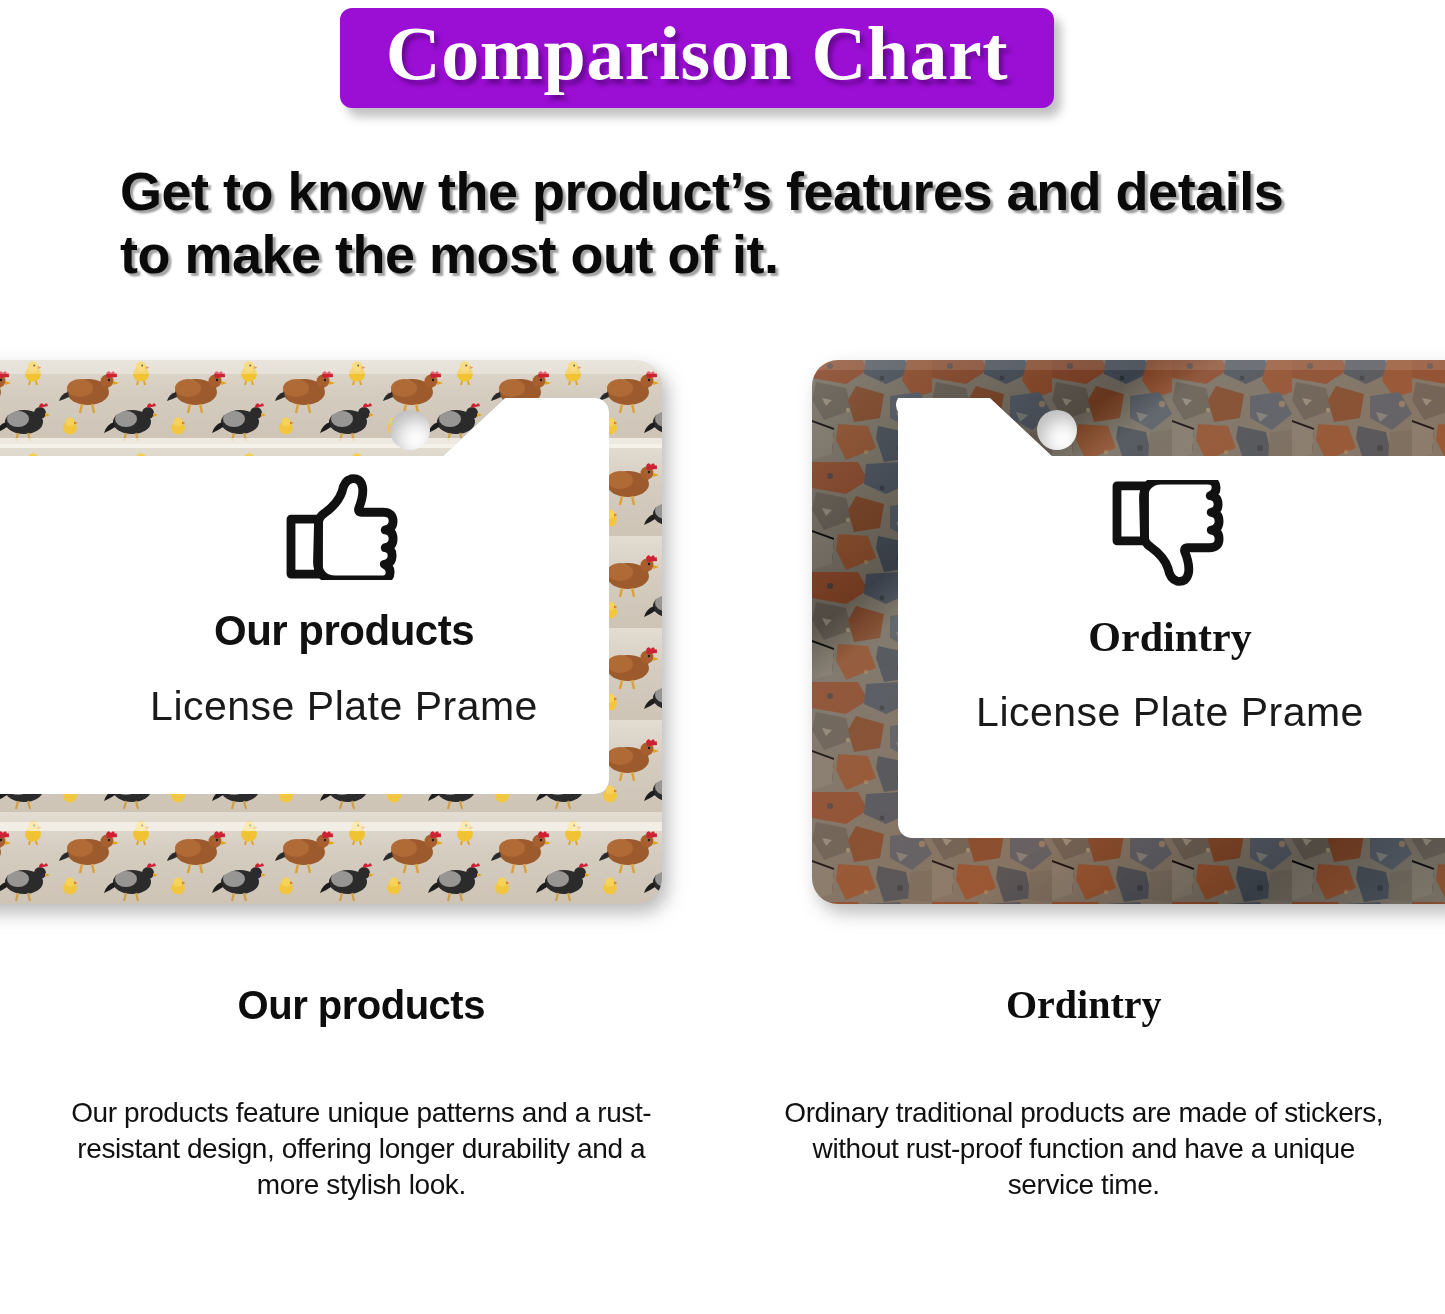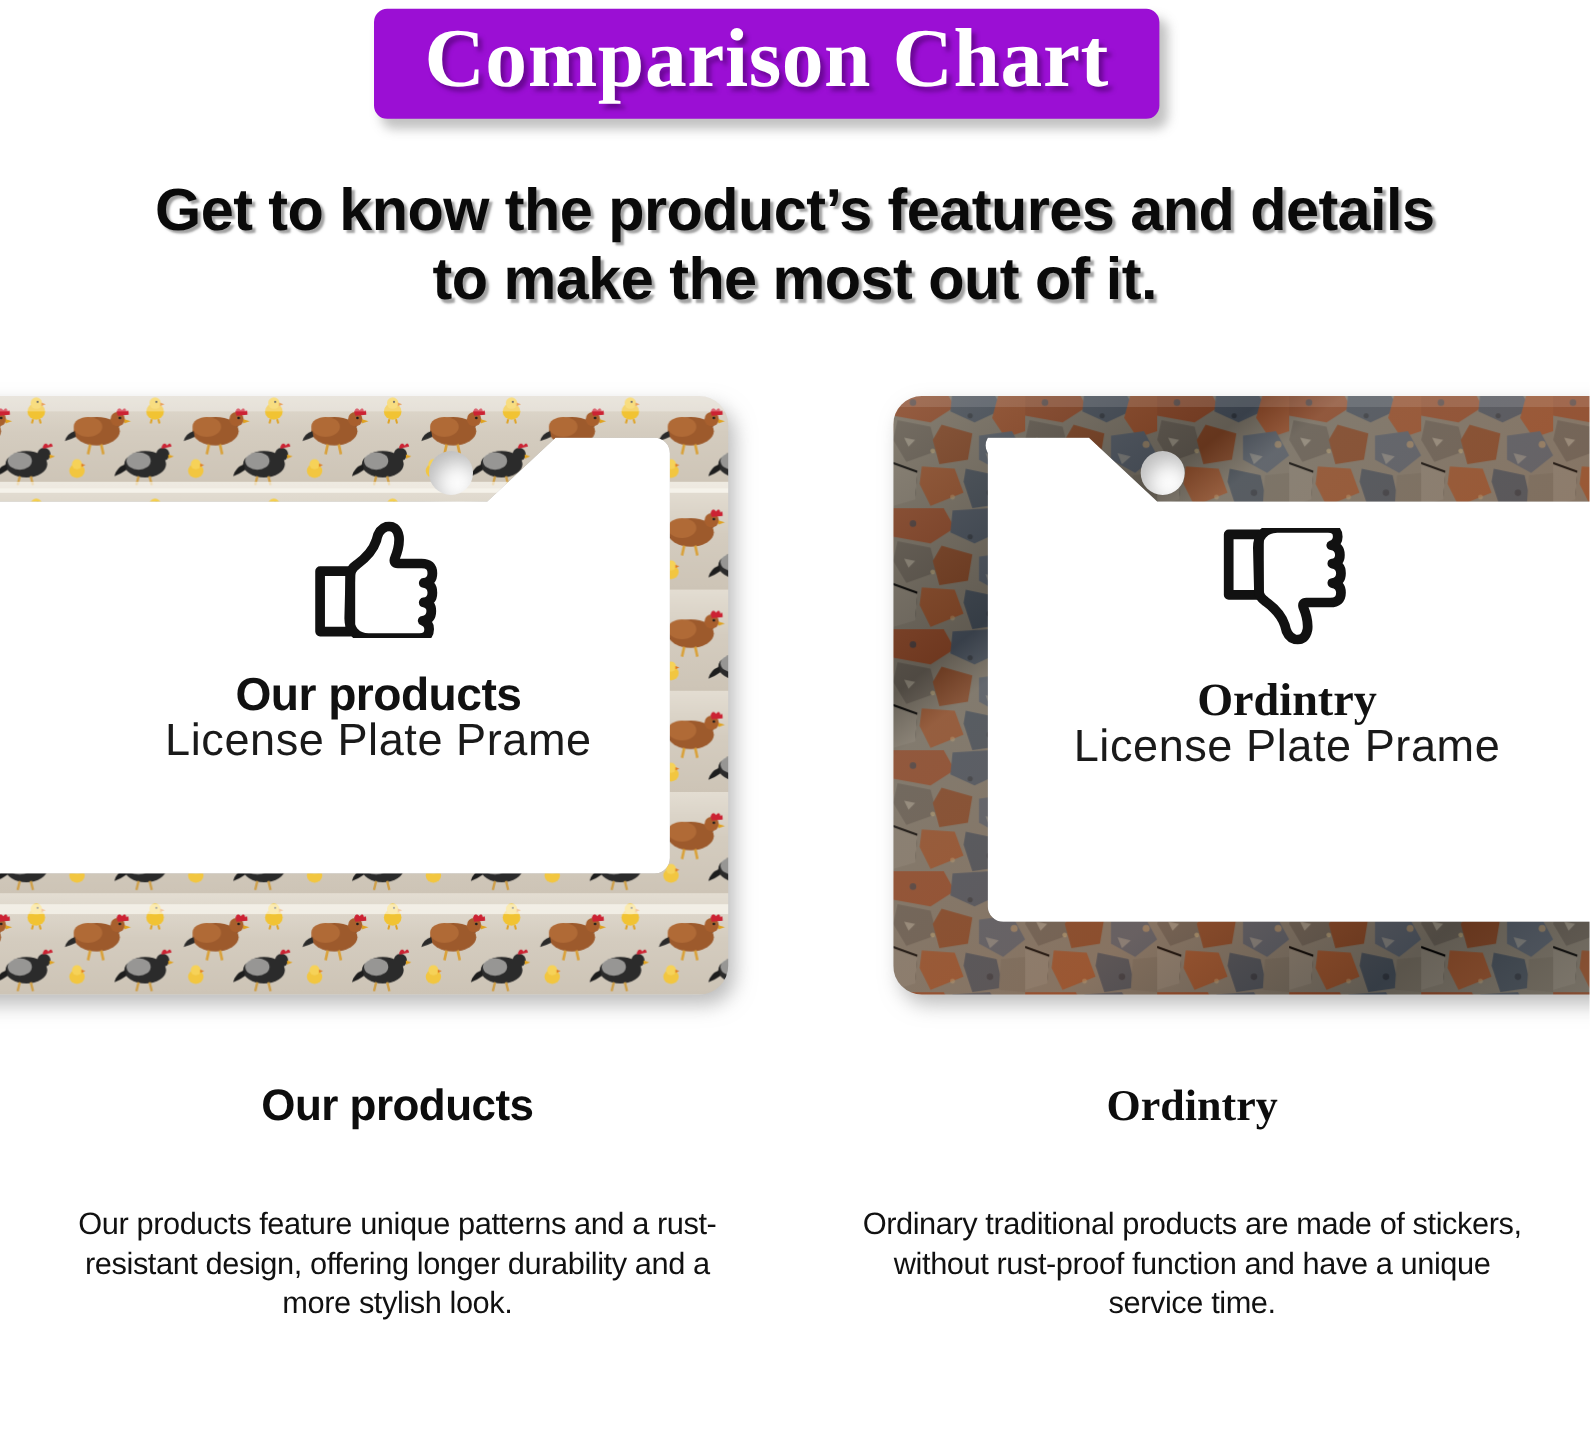--- a/index.html
+++ b/index.html
@@ -29,21 +29,21 @@
     line-height: 1.05;
     color: #ffffff;
     letter-spacing: 0.5px;
     text-shadow: 4px 5px 4px rgba(70,0,100,0.55);
     white-space: nowrap;
   }
 
   
   .subtitle {
     position: absolute; left: 0; top: 160px; width: 1445px;
-    text-align: center;
+    text-align: left;
     font-family: "Liberation Sans", sans-serif;
     font-weight: 700;
     font-size: 54px;
     line-height: 1.17;
     color: #0a0a0a;
     letter-spacing: -0.5px;
     text-shadow: 3px 3px 2px rgba(130,130,130,0.75);
     padding: 0 120px;
   }
 
@@ -74,20 +74,21 @@
   .brand-label {
     margin-top: 30px;
     font-size: 42px;
     line-height: 1;
     color: #111;
   }
   .brand-sans { font-family: "Liberation Sans", sans-serif; font-weight: 700; letter-spacing: -0.5px; }
   .brand-serif { font-family: "Liberation Serif", serif; font-weight: 700; letter-spacing: 0px; }
 
   .frame-caption {
+    margin-top: 34px;
     font-family: "Liberation Sans", sans-serif;
     font-weight: 300;
     font-size: 41px;
     line-height: 1;
     color: #1a1a1a;
     letter-spacing: 0.5px;
     white-space: nowrap;
   }
 
   

